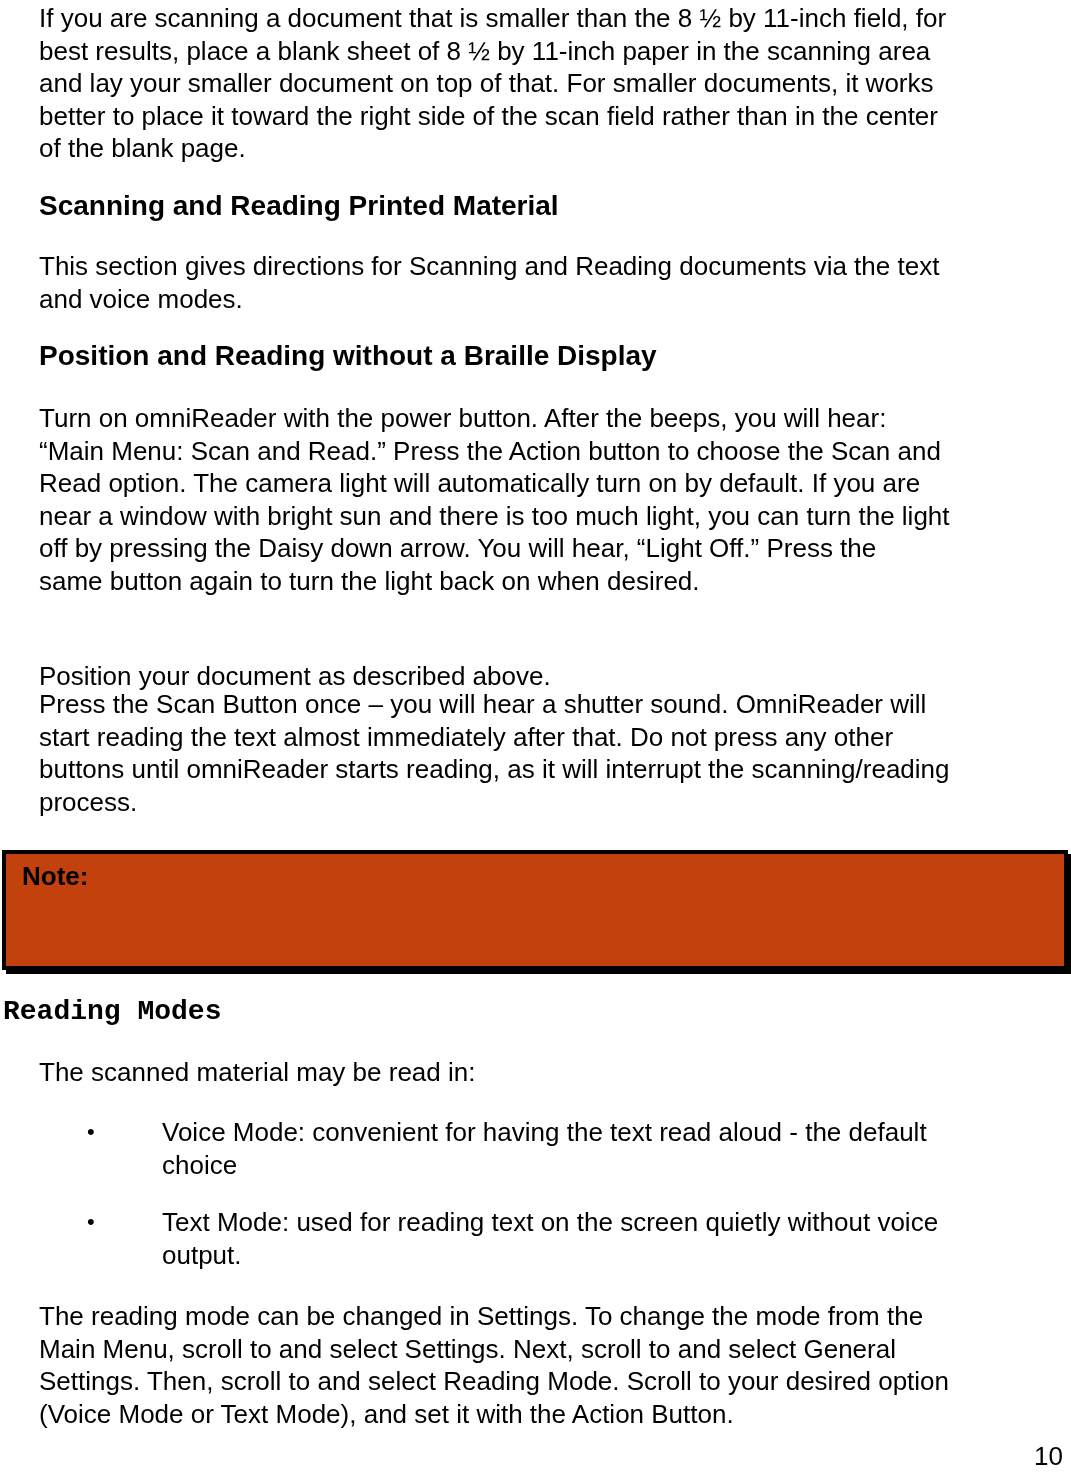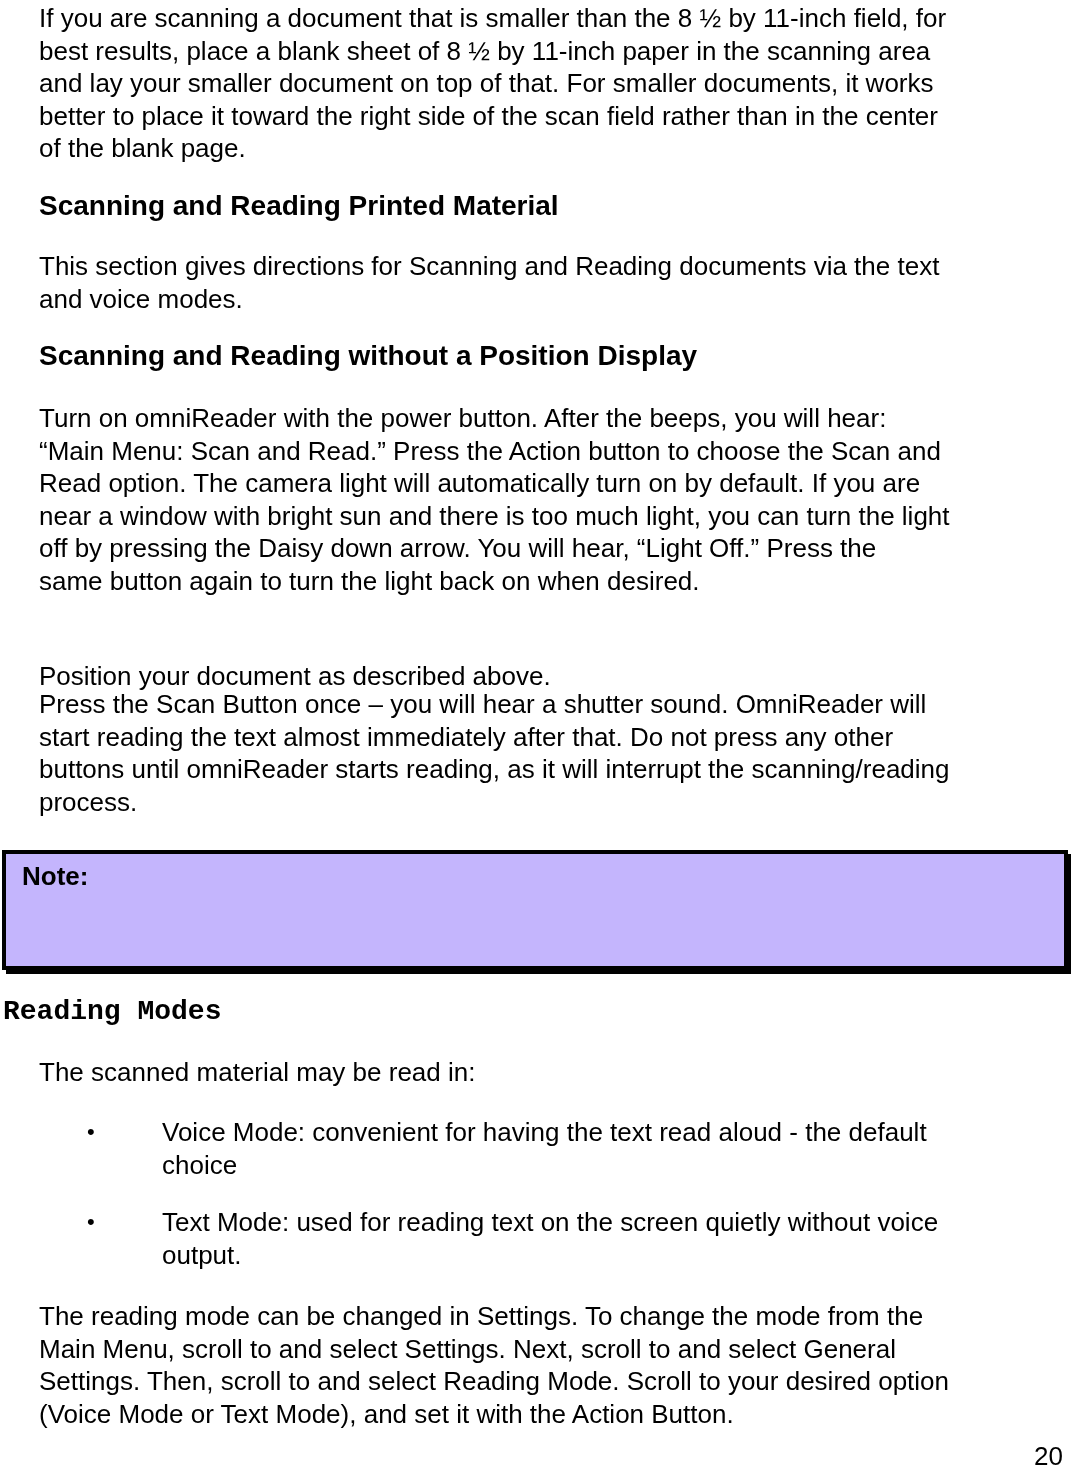--- a/index.html
+++ b/index.html
@@ -6,21 +6,21 @@
     body {
       width: 1071px; height: 1475px; position: relative; overflow: hidden;
       font-family: "Liberation Sans", sans-serif; color: #000;
       font-size: 26px; line-height: 32.5px;
     }
     .p { position: absolute; left: 39px; width: 1032px; margin: 0; white-space: pre-line; }
     .h { position: absolute; left: 39px; margin: 0; font-weight: bold; font-size: 28px; }
     .h0 { left: 3px; font-family: Liberation Mono, monospace; }
     .note {
       position: absolute; left: 2px; top: 850px; width: 1058px; height: 112px;
-      background: #c4b5fd; border: 4px solid #000;
+      background: #c2410c; border: 4px solid #000;
       box-shadow: 4px 4px 0 #000;
     }
     .note-label { position: absolute; left: 16px; top: 6px; font-weight: bold; }
     .note-text { position: absolute; left: 110px; top: 6px; width: 940px; white-space: pre-line; }
     .bullet { position: absolute; left: 87px; font-size: 22px; }
     .btext { position: absolute; left: 114px; width: 950px; white-space: pre-line; margin-left: 48px; }
     .pnum { position: absolute; right: 8px; top: 1440px; }
   </style>
 </head>
 <body>
@@ -28,21 +28,21 @@
 <p class="p" style="top:2px">If you are scanning a document that is smaller than the 8 ½ by 11-inch field, for
 best results, place a blank sheet of 8 ½ by 11-inch paper in the scanning area
 and lay your smaller document on top of that. For smaller documents, it works
 better to place it toward the right side of the scan field rather than in the center
 of the blank page.</p>
 
 <h2 class="h" style="top:190px">Scanning and Reading Printed Material</h2>
 <p class="p" style="top:250px">This section gives directions for Scanning and Reading documents via the text
 and voice modes.</p>
 
-<h2 class="h" style="top:340px">Scanning and Reading without a Position Display</h2>
+<h2 class="h" style="top:340px">Position and Reading without a Braille Display</h2>
 <p class="p" style="top:402px">Turn on omniReader with the power button. After the beeps, you will hear:
 “Main Menu: Scan and Read.” Press the Action button to choose the Scan and
 Read option. The camera light will automatically turn on by default. If you are
 near a window with bright sun and there is too much light, you can turn the light
 off by pressing the Daisy down arrow.  You will hear, “Light Off.” Press the
 same button again to turn the light back on when desired.</p>
 <p class="p" style="top:660px">Position your document as described above.</p>
 <p class="p" style="top:688px">Press the Scan Button once – you will hear a shutter sound. OmniReader will
 start reading the text almost immediately after that. Do not press any other
 buttons until omniReader starts reading, as it will interrupt the scanning/reading
@@ -61,13 +61,13 @@
 
 <span class="bullet" style="top:1206px">•</span>
 <span class="btext" style="top:1206px">Text Mode: used for reading text on the screen quietly without voice
 output.</span>
 
 <p class="p" style="top:1300px">The reading mode can be changed in Settings. To change the mode from the
 Main Menu, scroll to and select Settings. Next, scroll to and select General
 Settings. Then, scroll to and select Reading Mode. Scroll to your desired option
 (Voice Mode or Text Mode), and set it with the Action Button.</p>
 
-<span class="pnum">20</span>
+<span class="pnum">10</span>
 
 </body></html>

